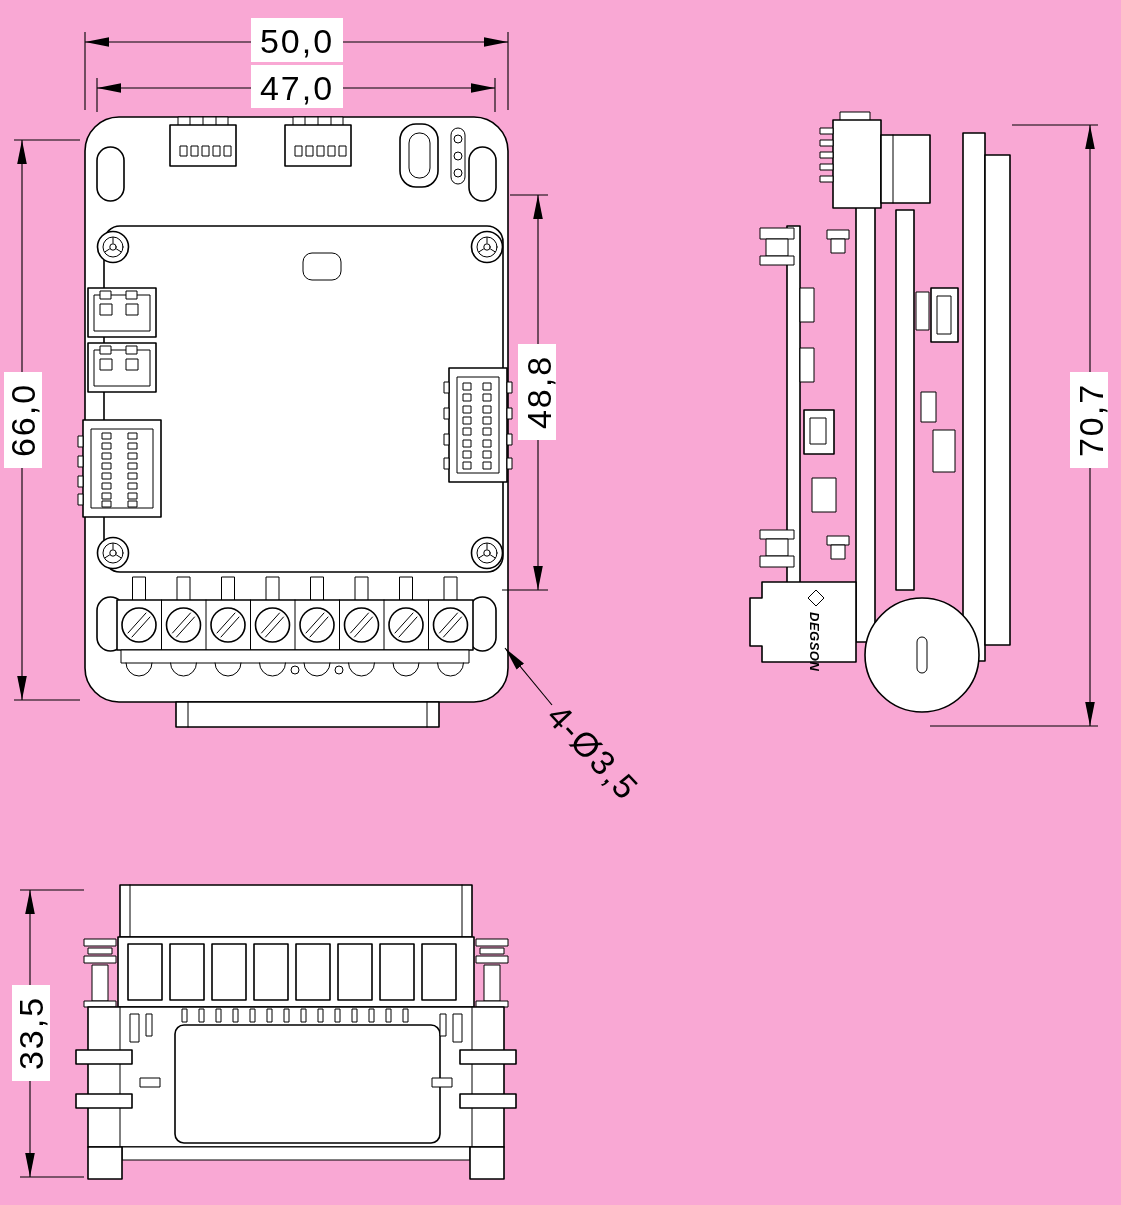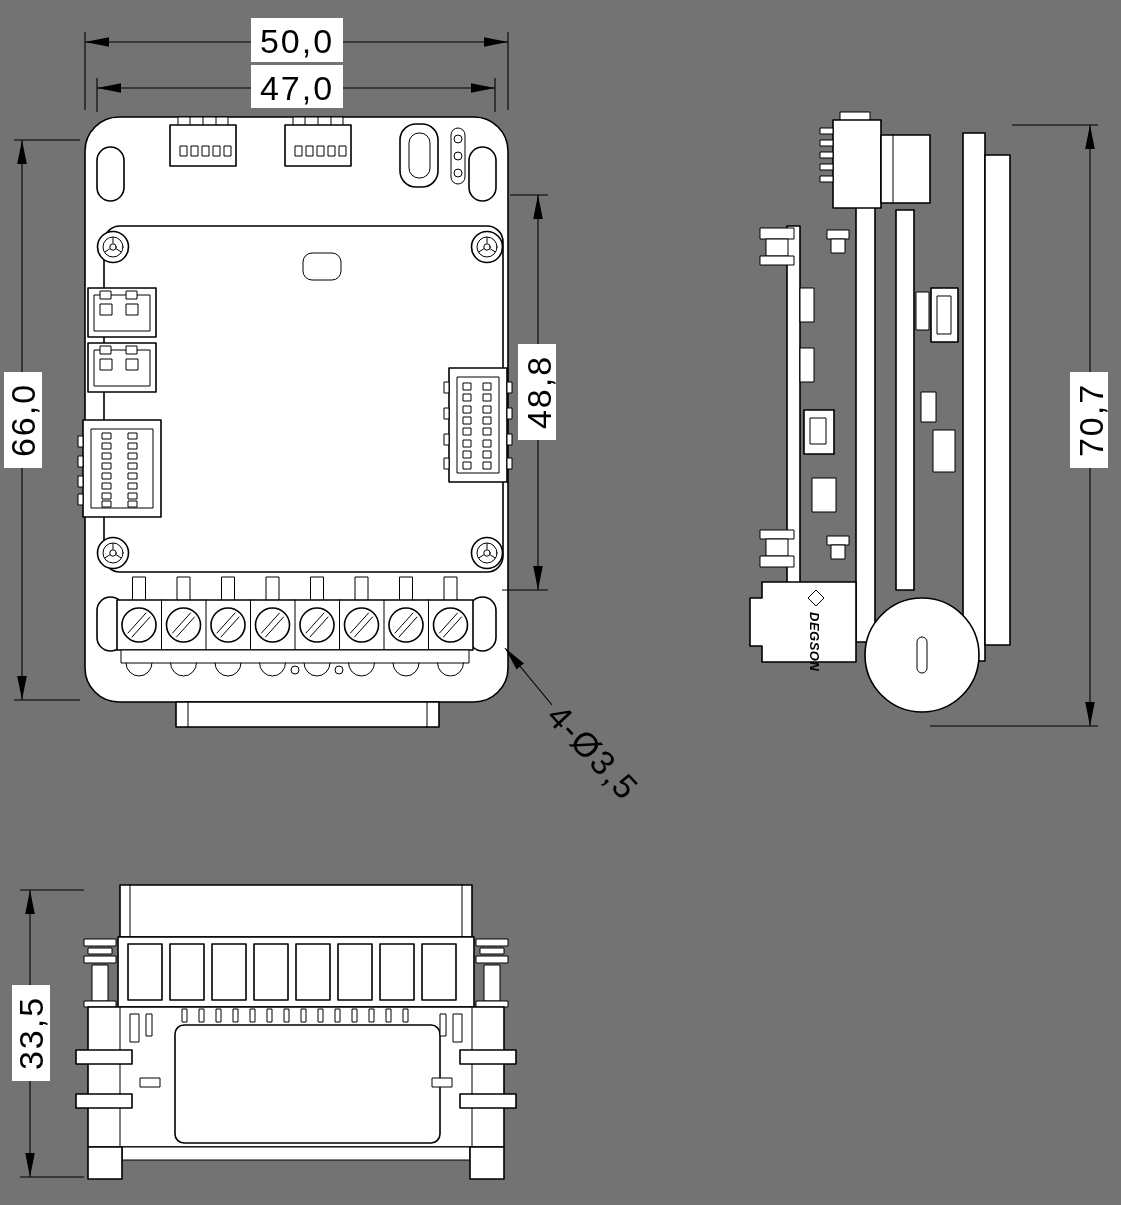--- a/index.html
+++ b/index.html
@@ -1,16 +1,16 @@
 <!DOCTYPE html>
 <html><head>
 <meta charset="utf-8">
 <style>
   html,body{margin:0;padding:0;background:#fff;}
-  .page{width:1121px;height:1205px;position:relative;background:#737373;overflow:hidden;}
+  .page{width:1121px;height:1205px;position:relative;background:#f9a8d4;overflow:hidden;}
   svg{display:block;}
   .o{fill:#fff;stroke:#000;stroke-width:1.6;stroke-linejoin:round;}
   .t{fill:#fff;stroke:#000;stroke-width:1;stroke-linejoin:round;}
   .n{fill:none;stroke:#000;stroke-width:1;stroke-linejoin:round;stroke-linecap:round;}
   .dim{fill:none;stroke:#000;stroke-width:1.1;}
   .wbg{fill:#fff;stroke:none;}
   .dimtext{font-family:"Liberation Sans",sans-serif;font-size:34px;fill:#000;letter-spacing:2px;}
   .brand{font-family:"Liberation Sans",sans-serif;font-size:13px;font-weight:bold;font-style:italic;fill:#000;letter-spacing:.5px;}
 </style>
 </head>

